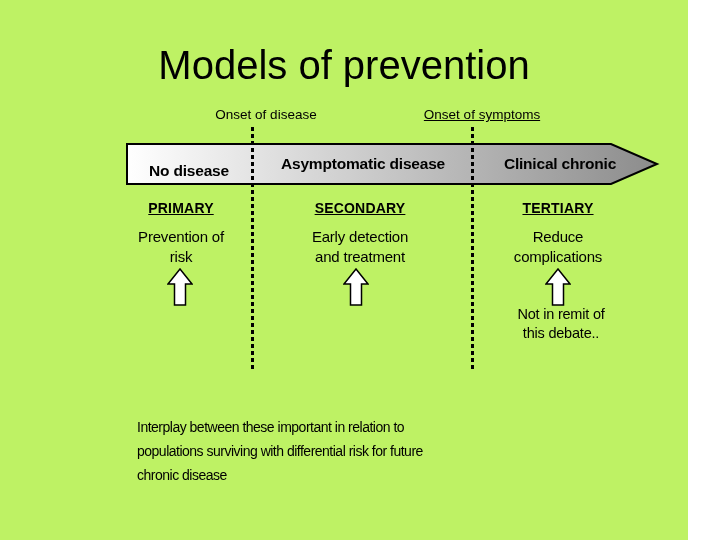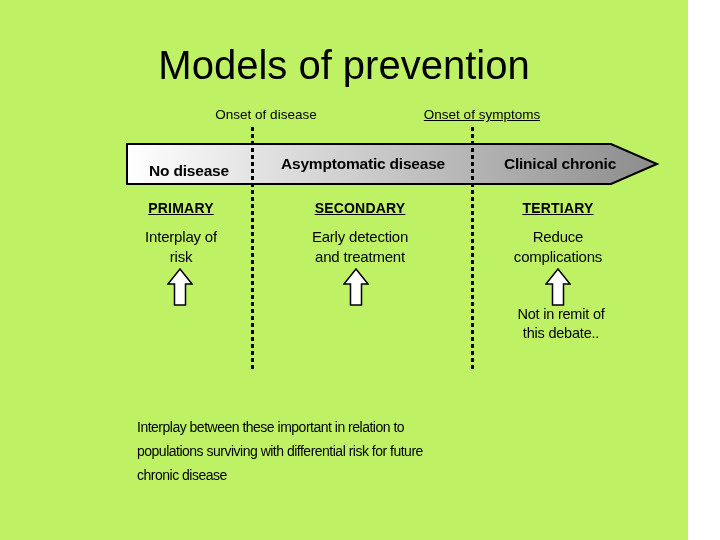--- a/index.html
+++ b/index.html
@@ -84,21 +84,21 @@
   </div>
 
   <div class="dotted dotted-1"></div>
   <div class="dotted dotted-2"></div>
 
   <div class="col-header col-1">PRIMARY</div>
   <div class="col-header col-2">SECONDARY</div>
   <div class="col-header col-3">TERTIARY</div>
 
   <div class="col-desc col-1">
-    <div>Interplay of</div>
+    <div>Prevention of</div>
     <div>risk</div>
   </div>
   <div class="col-desc col-3">
     <div>Reduce</div>
     <div>complications</div>
   </div>
   <div class="col-desc col-2">
     <div>Early detection</div>
     <div>and treatment</div>
   </div>

